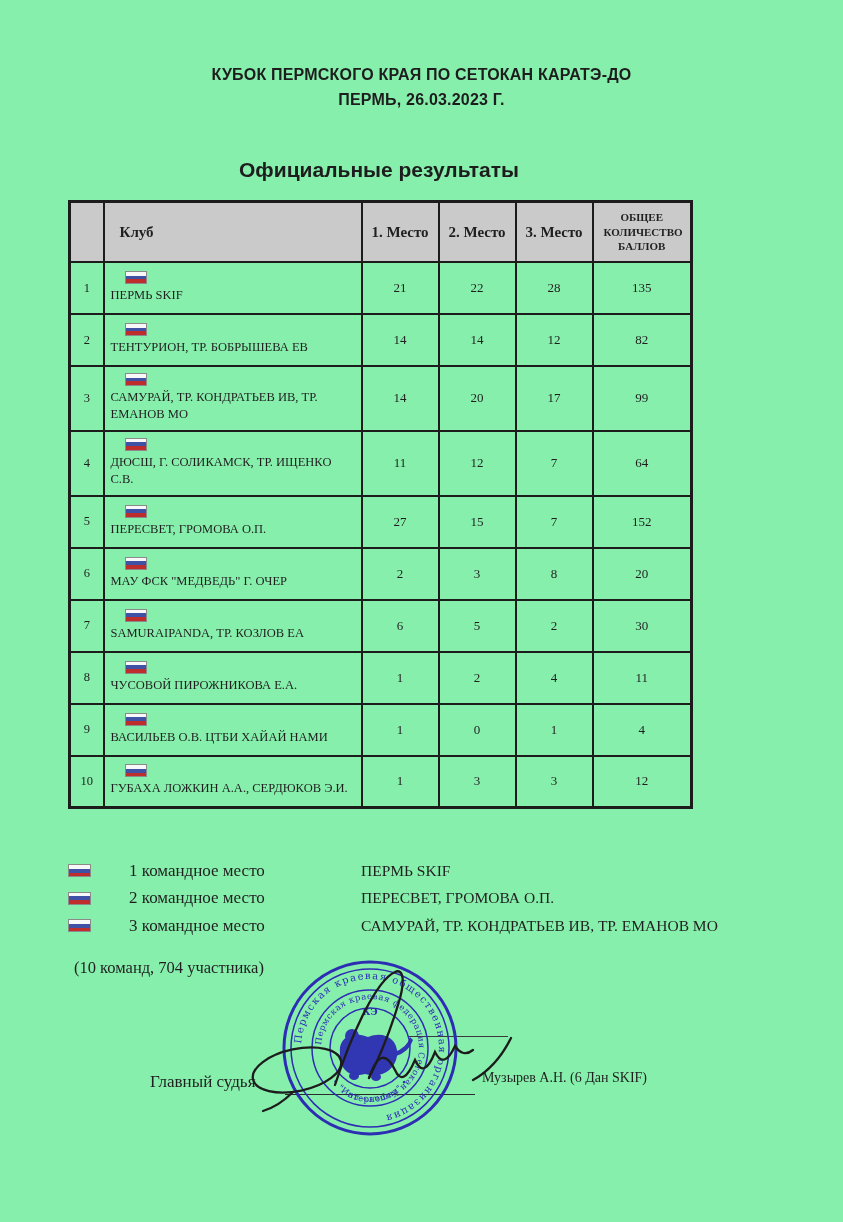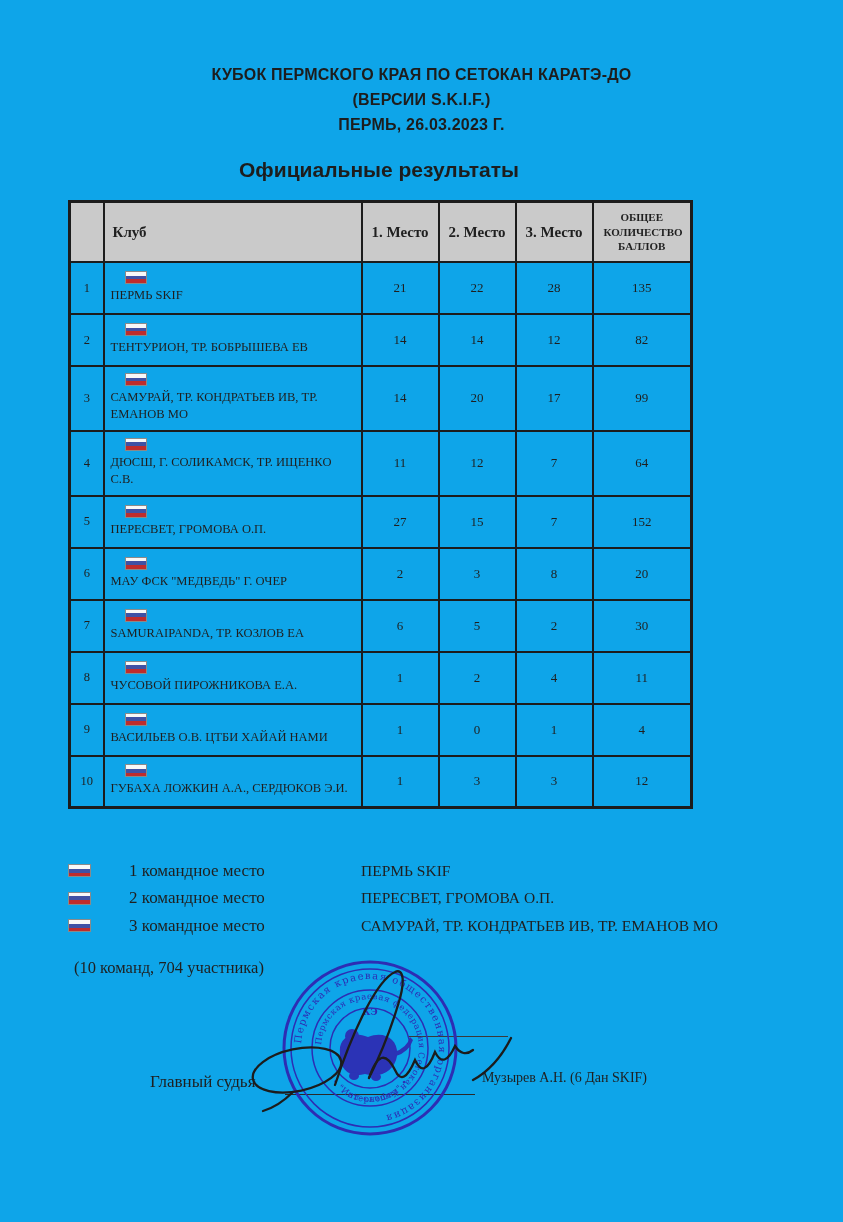--- a/index.html
+++ b/index.html
@@ -7,21 +7,21 @@
     --border:#1c1c1c;
     --text:#1f1f1f;
     --stamp-blue:#2d2db4;
     --flag-white:#f8f8f8;
     --flag-blue:#3f51a5;
     --flag-red:#bf2c2c;
     --signature-black:#1c1c1c;
   }
   html,body{margin:0;padding:0;background:#ffffff;}
   .page{
-    position:relative;width:843px;height:1222px;background:#0ea5e9;
+    position:relative;width:843px;height:1222px;background:#86efac;
     font-family:"Liberation Serif",serif;color:var(--text);overflow:hidden;
   }
   
   .titles{
     position:absolute;top:62px;left:0;width:100%;text-align:center;
     font-family:"Liberation Sans",sans-serif;font-weight:bold;
     font-size:16px;line-height:25px;color:#1d1d1d;letter-spacing:.2px;
   }
   .subtitle{
     position:absolute;top:158px;left:68px;width:622px;text-align:center;
@@ -30,21 +30,21 @@
   
   table.results{
     position:absolute;left:68px;top:200px;width:622px;
     border-collapse:collapse;table-layout:fixed;
     border:3px solid var(--border);
   }
   table.results th,table.results td{border:2px solid var(--border);overflow:hidden;}
   table.results thead th{
     background:var(--header-bg);height:54px;font-weight:bold;vertical-align:middle;
   }
-  th.h-club{text-align:left;padding-left:8px;font-size:15px;}
+  th.h-club{text-align:left;padding-left:15px;font-size:15px;}
   th.h-place{font-size:15px;text-align:center;}
   th.h-total{font-size:11px;line-height:1.35;text-align:center;padding:2px 10px;border-width:3px;}
   td.c-rank{text-align:center;font-size:12.5px;}
   td.c-club{padding:5px 4px 7px 6px;vertical-align:middle;}
   td.c-num,td.c-total{text-align:center;font-size:13px;}
   .club-name{font-size:12.5px;line-height:1.35;display:block;}
   tbody tr{height:52px;}
   
   .flag{display:block;width:22px;height:13px;border:1px solid #8a8a8a;box-sizing:border-box;margin:1px 0 3px 14px;}
   .flag i{display:block;height:33.4%;}
@@ -67,21 +67,20 @@
   .stamp-svg text{font-family:"DejaVu Serif",serif;fill:currentColor;}
   .signature-svg{position:absolute;left:235px;top:948px;z-index:2;color:var(--signature-black);}
 </style>
 </head>
 <body>
 
 <div class="page">
 
   <div class="titles">
     <div>КУБОК ПЕРМСКОГО КРАЯ ПО СЕТОКАН КАРАТЭ-ДО</div>
-    <div>(ВЕРСИИ S.K.I.F.)</div>
     <div>ПЕРМЬ, 26.03.2023 Г.</div>
   </div>
   <div class="subtitle">Официальные результаты</div>
 
   <table class="results">
     <colgroup>
       <col style="width:34px">
         <col style="width:258px">
         <col style="width:77px">
       <col style="width:77px">

